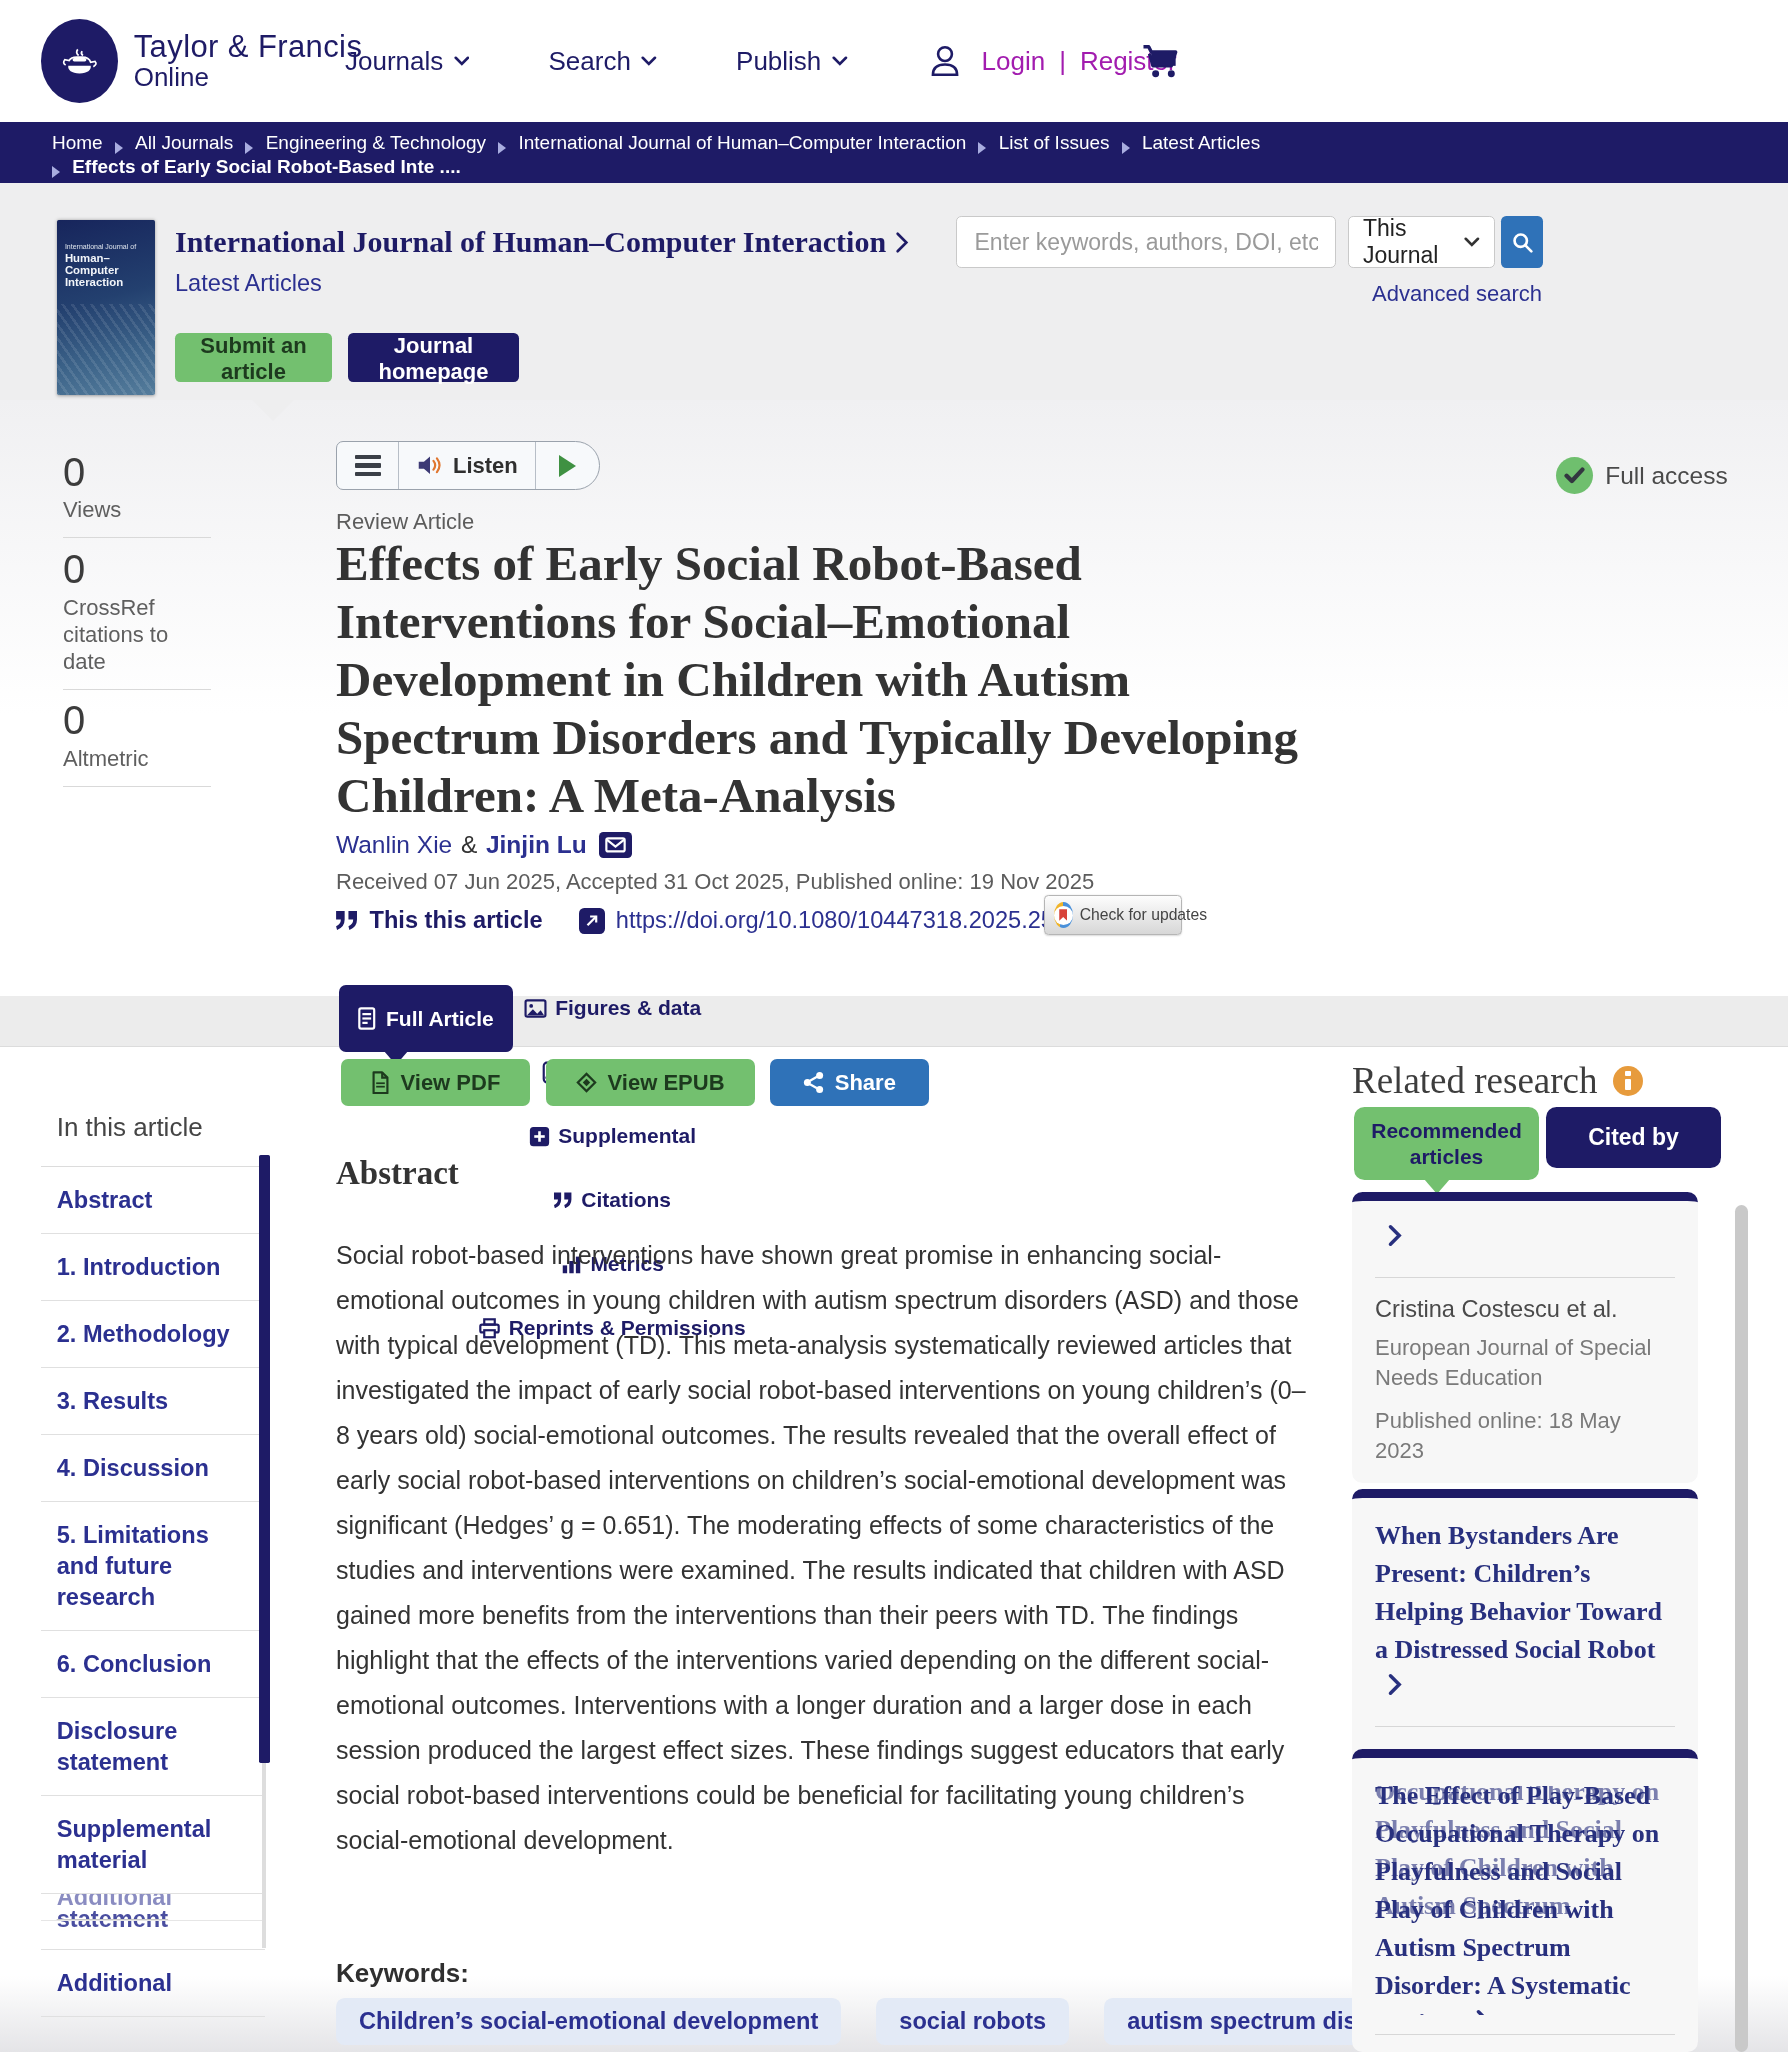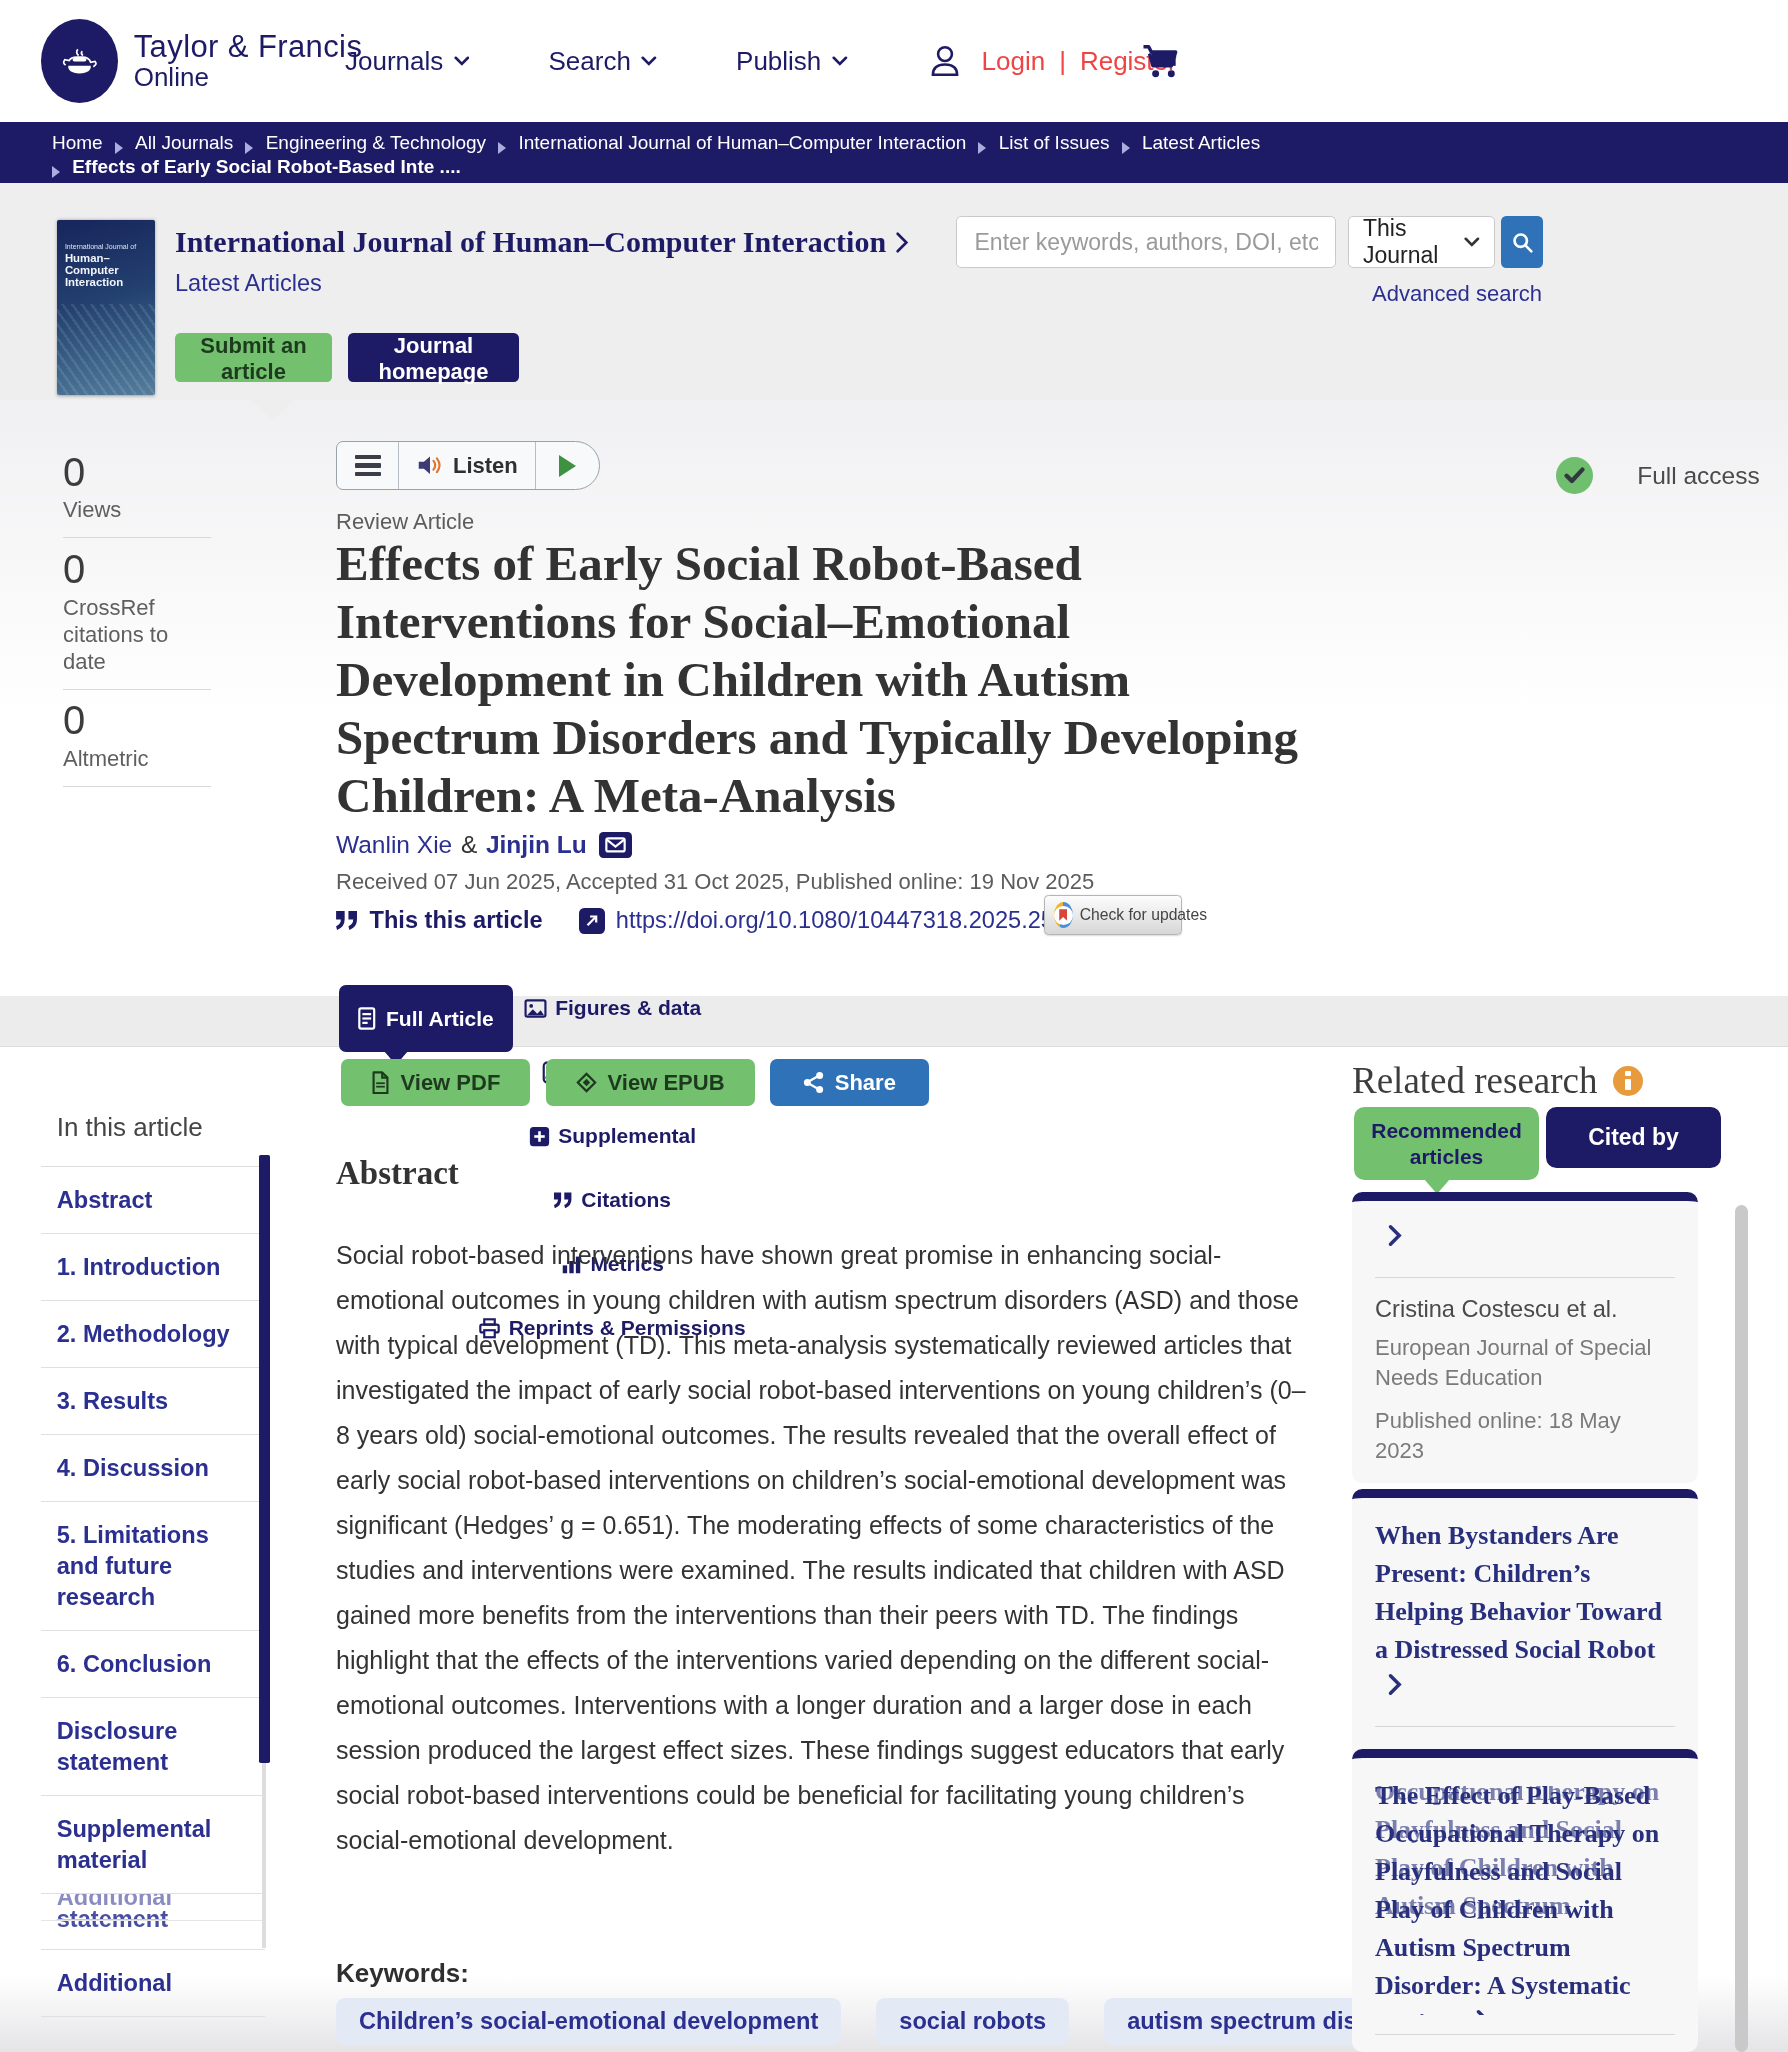--- a/index.html
+++ b/index.html
@@ -17,21 +17,21 @@
   .navbar { position:absolute; left:0; top:0; width:1789px; height:122px; background:#fff; z-index:3; }
   .brand { position:absolute; left:41px; top:19px; display:flex; align-items:center; gap:15.7px; }
   .logo-oval { width:77px; height:84px; background:#1e1b66; border-radius:50%;
     display:flex; align-items:center; justify-content:center; }
   .brand-text { line-height:1.05; }
   .brand-line1 { font-size:31px; color:#1e1b66; letter-spacing:0.4px; }
   .brand-line2 { font-size:26px; color:#1e1b66; }
   .nav-menus { position:absolute; left:345px; top:0; height:122px; display:flex; align-items:center; gap:79px; }
   .nav-menu { display:flex; align-items:center; gap:10.5px; font-size:26px; color:#1e1b66; cursor:pointer; }
   .nav-right { position:absolute; left:926px; top:0; height:122px; display:flex; align-items:center; gap:17.5px; }
-  .login-register { font-size:26px; color:#ef4444; display:flex; gap:14px; align-items:center; }
+  .login-register { font-size:26px; color:#a21caf; display:flex; gap:14px; align-items:center; }
   .cart-wrap { position:absolute; left:1140px; top:0; height:122px; display:flex; align-items:center; }
 
   
   .breadcrumb { position:absolute; left:0; top:122px; width:1789px; height:61px; background:#1e1b66;
     color:#fff; z-index:3; padding:8.7px 0 0 52px; }
   .bc-row { display:flex; align-items:flex-end; gap:12.2px; height:23px; margin-bottom:1.7px; flex-wrap:nowrap; }
   .bc-link { font-size:19px; color:#ffffff; white-space:nowrap; cursor:pointer; }
   .bc-current { font-size:19px; font-weight:bold; color:#ffffff; }
   .bc-arrow { width:0; height:0; border-top:6.1px solid transparent; border-bottom:6.1px solid transparent;
     border-left:8.7px solid #a9ade0; display:inline-block; }
@@ -79,21 +79,21 @@
   .listen-seg { display:flex; align-items:center; justify-content:center; padding:0 17.5px; }
   .listen-seg + .listen-seg { border-left:0.9px solid #b7bec7; }
   .hamburger { width:26px; display:flex; flex-direction:column; gap:4.4px; }
   .hamburger div { height:4.4px; background:#3a3f47; border-radius:0.9px; }
   .listen-label { font-size:22px; font-weight:bold; color:#2f2f2f; margin-left:10.5px; }
   .play-tri { width:0; height:0; border-top:11.4px solid transparent; border-bottom:11.4px solid transparent;
     border-left:17.5px solid #3f9142; margin:0 5.2px; }
 
   .full-access { position:absolute; left:1556px; top:457px; display:flex; align-items:center; gap:12.2px; z-index:2; }
   .fa-circle { width:37px; height:37px; border-radius:50%; background:#6fbf6e; display:flex; align-items:center; justify-content:center; }
-  .fa-label { font-size:24.5px; color:#4a4a4a;margin-left:32px; }
+  .fa-label { font-size:24.5px; color:#4a4a4a; }
 
   .article-type { position:absolute; left:336px; top:509px; font-size:22px; color:#5c5c5c; z-index:2; }
   .article-title { position:absolute; left:336px; top:535px; width:1000px; z-index:2;
     font-family:"Liberation Serif", serif; font-size:49px; font-weight:bold; color:#333; line-height:58px; }
   .authors { position:absolute; left:336px; top:831px; font-size:24.5px; z-index:2; display:flex; align-items:center; gap:8.7px; }
   .author-link { color:#2b3090; cursor:pointer; }
   .author-link.bold { font-weight:bold; }
   .amp { color:#333; }
   .env-box { width:33px; height:26px; background:#1e1b66; border-radius:4.4px; display:flex; align-items:center;
     justify-content:center; margin-left:3.5px; cursor:pointer; }

